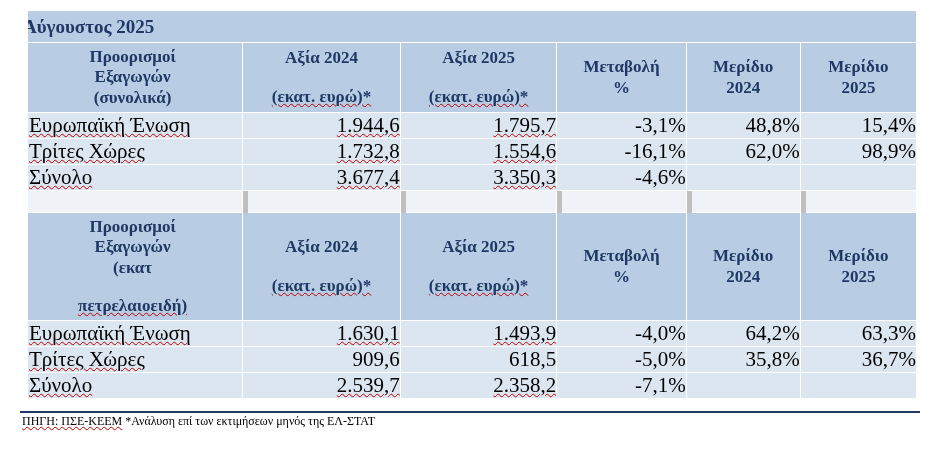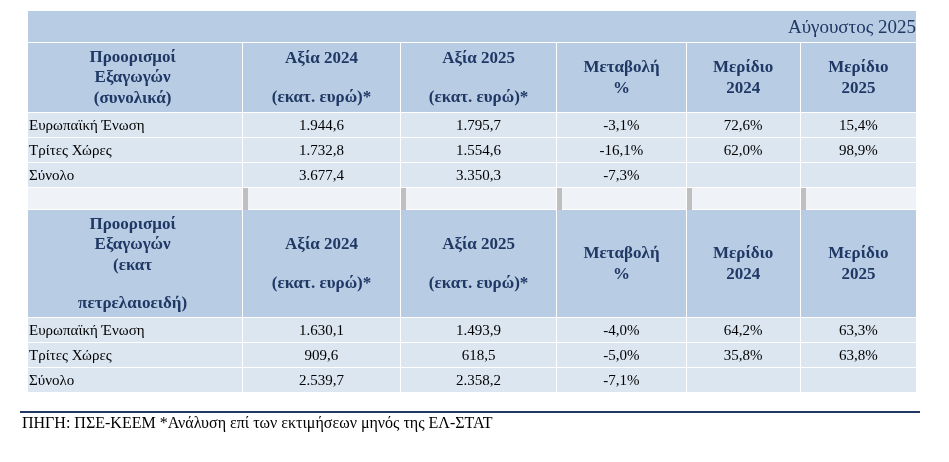--- a/index.html
+++ b/index.html
@@ -34,55 +34,55 @@
     font-family: "Liberation Serif", serif;
   }
   table.grid td {
     border: 1px solid #ffffff;
     box-sizing: border-box;
     padding: 0;
   }
   .title-row td {
     background: #b8cce4;
     color: #1f3864;
-    font-weight: normal;
+    font-weight: bold;
     font-size: 19px;
-    text-align: right;
+    text-align: left;
     height: 32px;
     border: 1px solid #ffffff;
   }
   .head-row td {
     background: #b8cce4;
     color: #1f3864;
     font-weight: bold;
     font-size: 17px;
     text-align: center;
     vertical-align: middle;
     line-height: 1.18;
     border: 1px solid #ffffff;
   }
   .head-row.h1 td { height: 70px; }
   .head-row.h2 td { height: 108px; }
   .data-row td {
     background: #dce6f1;
     color: #000000;
-    font-size: 15px;
+    font-size: 21px;
     height: 25px;
     vertical-align: middle;
     border-top: 1px solid #ffffff;
     border-bottom: 1px solid #ffffff;
     border-left: 1px solid #ffffff;
     border-right: 1px solid #ffffff;
   }
   .data-row td.lbl {
     text-align: left;
     padding-left: 6px;
   }
   .data-row td.num {
-    text-align: center;
+    text-align: right;
   }
   .gap-row td {
     background: #eff3f8;
     height: 22px;
     border: none;
   }
   .gap-row td.tick {
     position: relative;
   }
   .gap-row td.tick::after {
@@ -101,33 +101,34 @@
     width: 6px;
     height: 405px;
     background: #ffffff;
   }
   .source {
     position: absolute;
     left: 22px;
     top: 414px;
     width: 900px;
     font-family: "Liberation Serif", serif;
-    font-size: 16px;
+    font-size: 12px;
     color: #000000;
     white-space: nowrap;
   }
   .rule {
     position: absolute;
     left: 20px;
     top: 411px;
     width: 900px;
     height: 2px;
     background: #1f3864;
   }
   .squiggle {
+    text-decoration: underline;
     text-decoration-style: wavy;
     text-decoration-color: #c00000;
     text-decoration-thickness: 1px;
     margin-top: 18px;
   }
   .col-a { width: 218px; }
   .col-b { width: 156px; }
   .col-c { width: 155px; }
   .col-d { width: 128px; }
   .col-e { width: 113px; }
@@ -182,36 +183,36 @@
             <div>Μερίδιο</div>
             <div>2025</div>
           </td>
         </tr>
 
         <tr class="data-row">
           <td class="lbl squiggle">Ευρωπαϊκή Ένωση</td>
           <td class="num squiggle">1.944,6</td>
           <td class="num squiggle">1.795,7</td>
           <td class="num">-3,1%</td>
-          <td class="num">72,6%</td>
+          <td class="num">48,8%</td>
           <td class="num">15,4%</td>
         </tr>
         <tr class="data-row">
           <td class="lbl squiggle">Τρίτες Χώρες</td>
           <td class="num squiggle">1.732,8</td>
           <td class="num squiggle">1.554,6</td>
           <td class="num">-16,1%</td>
           <td class="num">62,0%</td>
           <td class="num">98,9%</td>
         </tr>
         <tr class="data-row">
           <td class="lbl squiggle">Σύνολο</td>
           <td class="num squiggle">3.677,4</td>
           <td class="num squiggle">3.350,3</td>
-          <td class="num">-7,3%</td>
+          <td class="num">-4,6%</td>
           <td class="num"></td>
           <td class="num"></td>
         </tr>
 
         <tr class="gap-row">
           <td></td>
           <td class="tick"></td>
           <td class="tick"></td>
           <td class="tick"></td>
           <td class="tick"></td>
@@ -254,21 +255,21 @@
           <td class="num">-4,0%</td>
           <td class="num">64,2%</td>
           <td class="num">63,3%</td>
         </tr>
         <tr class="data-row">
           <td class="lbl squiggle">Τρίτες Χώρες</td>
           <td class="num">909,6</td>
           <td class="num">618,5</td>
           <td class="num">-5,0%</td>
           <td class="num">35,8%</td>
-          <td class="num">63,8%</td>
+          <td class="num">36,7%</td>
         </tr>
         <tr class="data-row">
           <td class="lbl squiggle">Σύνολο</td>
           <td class="num squiggle">2.539,7</td>
           <td class="num squiggle">2.358,2</td>
           <td class="num">-7,1%</td>
           <td class="num"></td>
           <td class="num"></td>
         </tr>
       </tbody>

